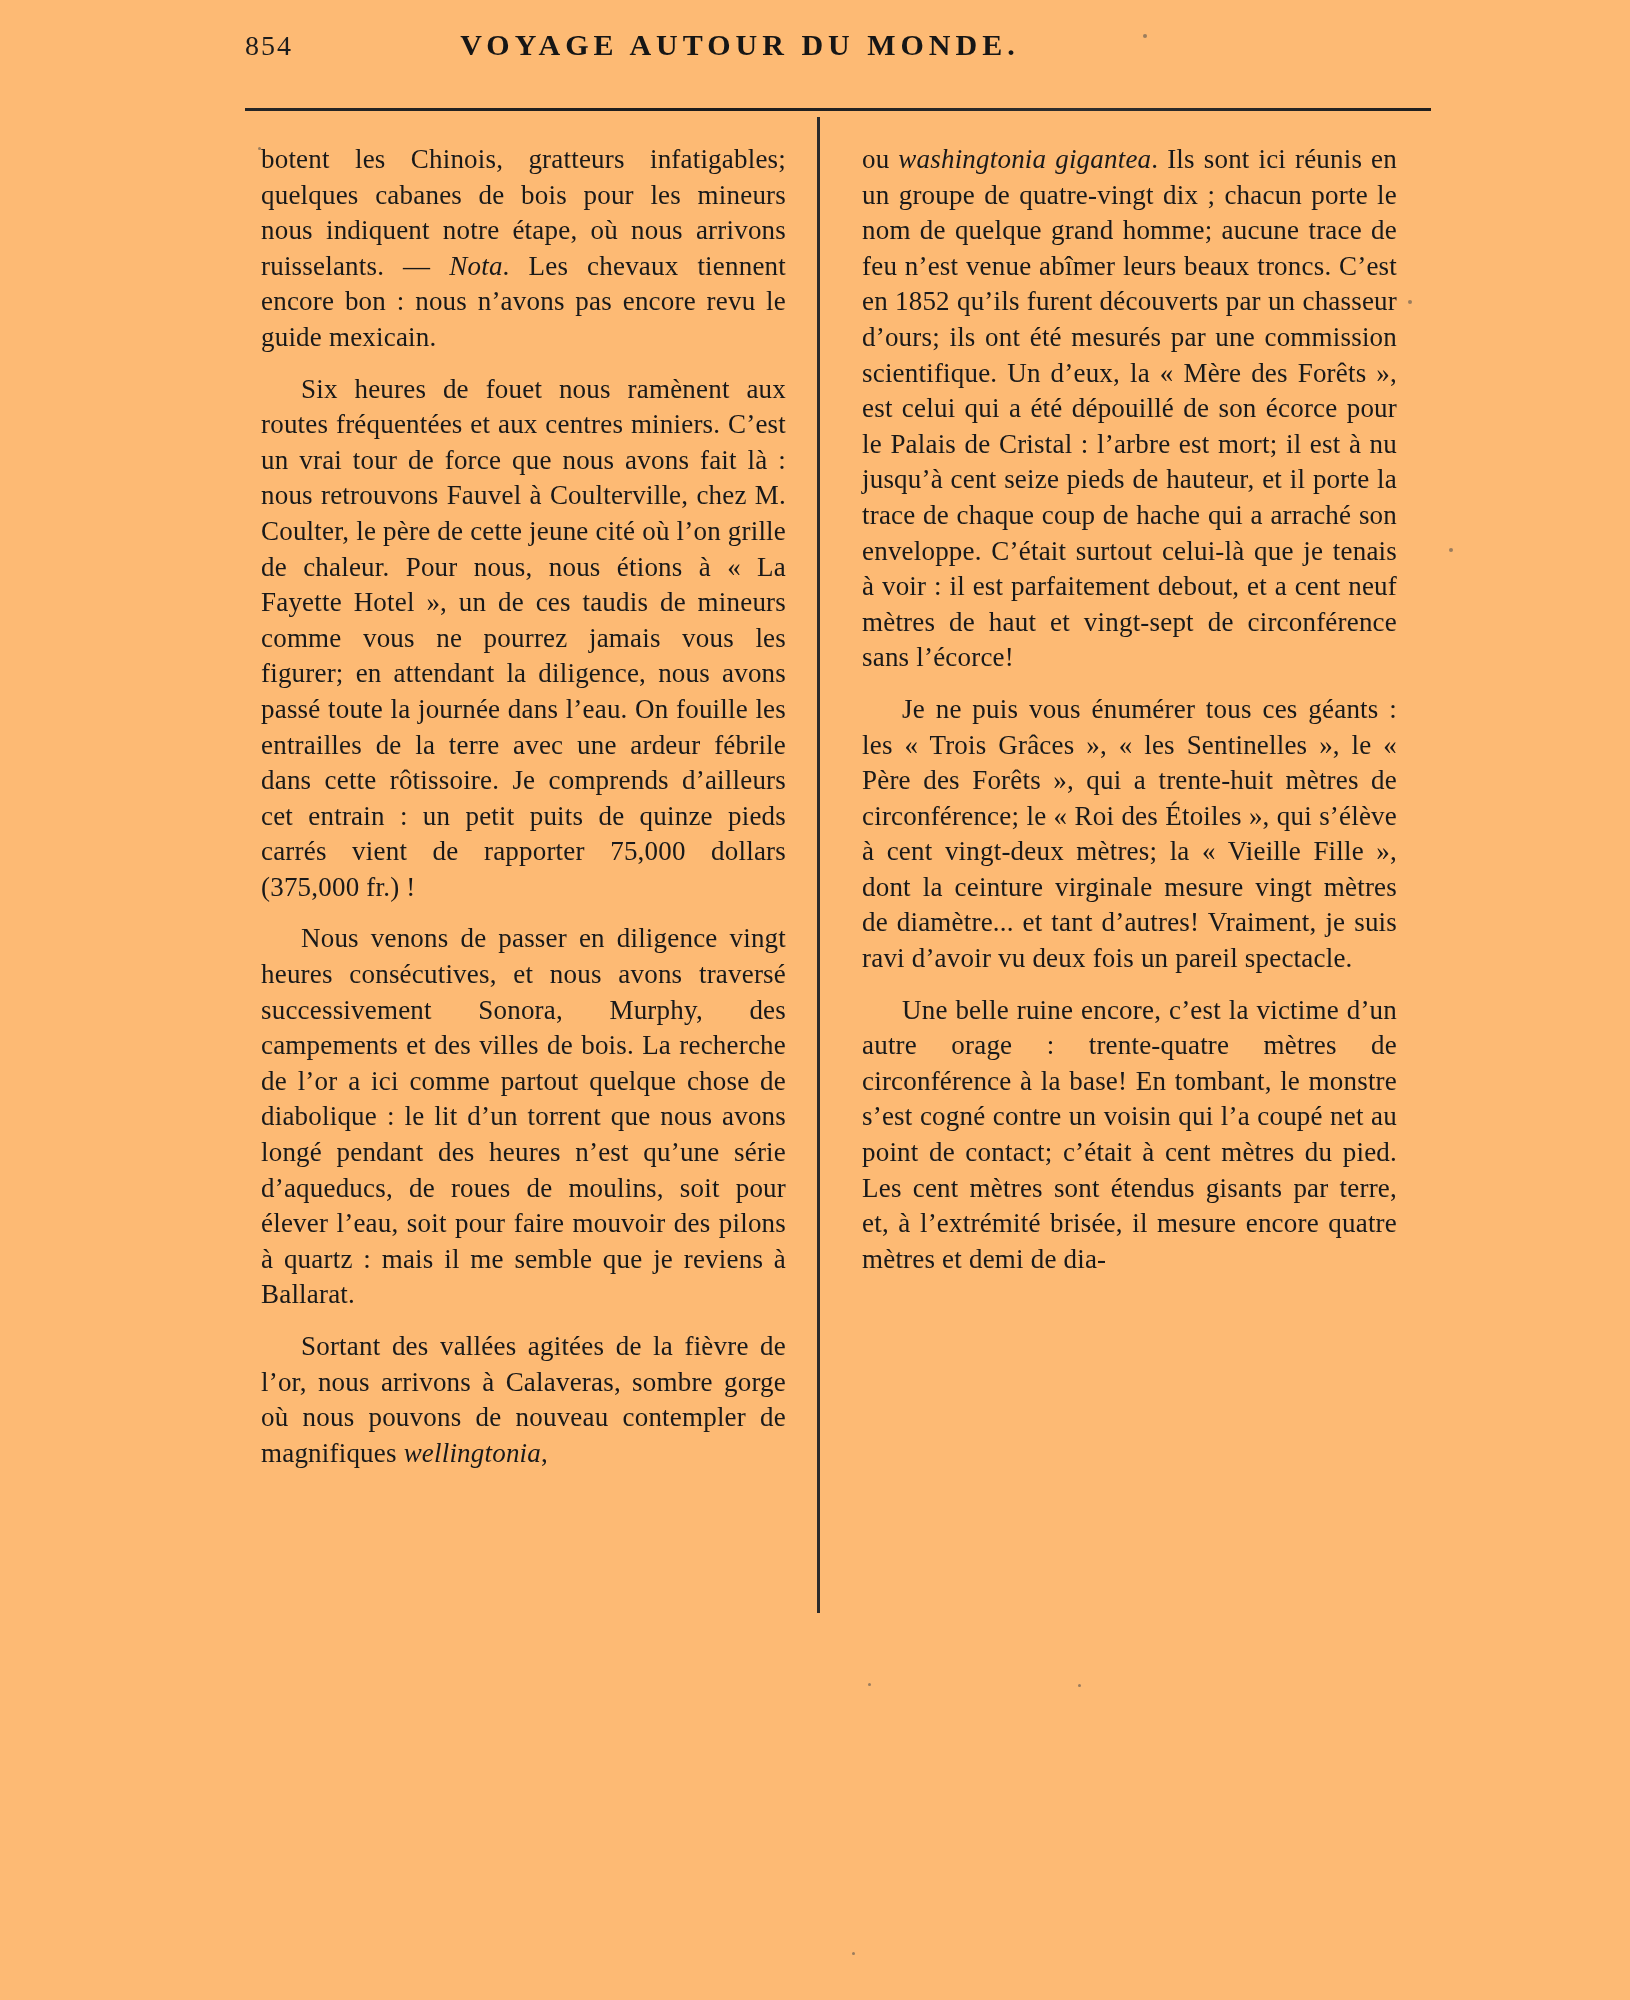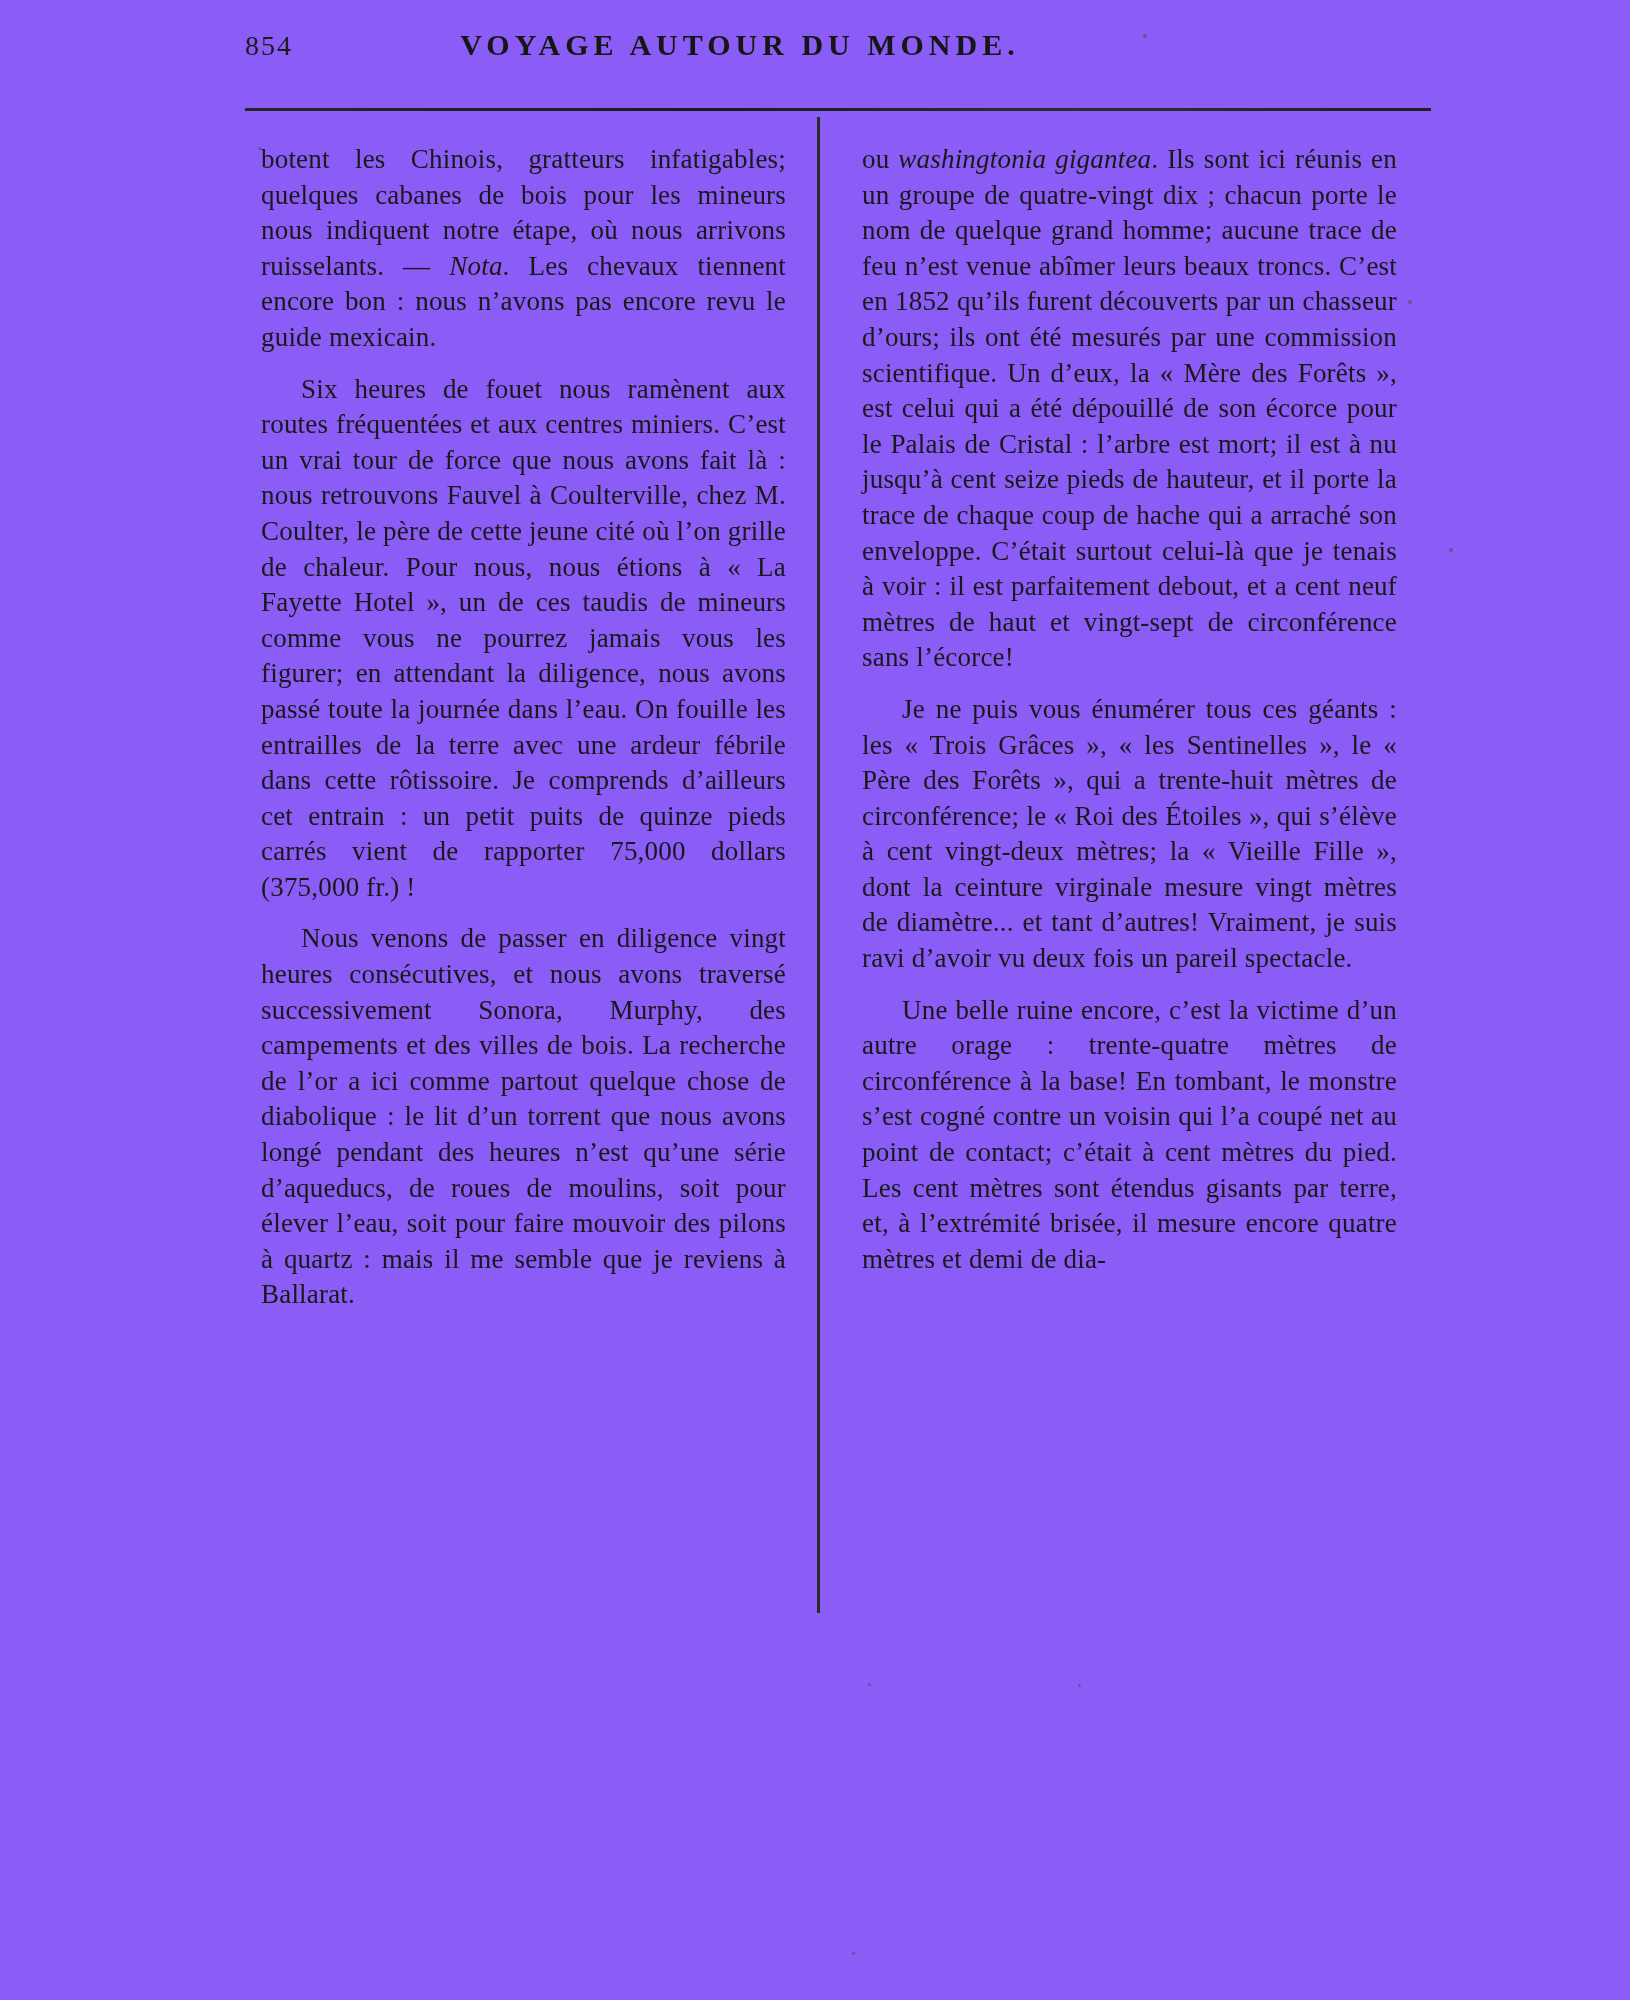--- a/index.html
+++ b/index.html
@@ -4,21 +4,21 @@
 <style>
   html, body {
     margin: 0;
     padding: 0;
     background: #ffffff;
   }
   .page {
     position: relative;
     width: 1630px;
     height: 2000px;
-    background: #8b5cf6;
+    background: #fdba74;
     font-family: "Liberation Serif", "DejaVu Serif", serif;
     color: #1a1a1a;
     overflow: hidden;
   }
   .page-number {
     position: absolute;
     left: 245px;
     top: 30px;
     font-size: 28px;
     letter-spacing: 2px;
@@ -88,20 +88,21 @@
   <div class="running-title">VOYAGE AUTOUR DU MONDE.</div>
 
   <div class="header-rule"></div>
 
   <div class="column-divider"></div>
 
   <div class="text-column left">
       <p class="para"><span>botent les Chinois, gratteurs infatigables; quelques cabanes de bois pour les mineurs nous indiquent notre étape, où nous arrivons ruisselants. — </span><i>Nota</i><span>. Les chevaux tiennent encore bon : nous n’avons pas encore revu le guide mexicain.</span></p>
       <p class="para indent"><span>Six heures de fouet nous ramènent aux routes fréquentées et aux centres miniers. C’est un vrai tour de force que nous avons fait là : nous retrouvons Fauvel à Coulterville, chez M. Coulter, le père de cette jeune cité où l’on grille de chaleur. Pour nous, nous étions à « La Fayette Hotel », un de ces taudis de mineurs comme vous ne pourrez jamais vous les figurer; en attendant la diligence, nous avons passé toute la journée dans l’eau. On fouille les entrailles de la terre avec une ardeur fébrile dans cette rôtissoire. Je comprends d’ailleurs cet entrain : un petit puits de quinze pieds carrés vient de rapporter 75,000 dollars (375,000 fr.) !</span></p>
       <p class="para indent"><span>Nous venons de passer en diligence vingt heures consécutives, et nous avons traversé successivement Sonora, Murphy, des campements et des villes de bois. La recherche de l’or a ici comme partout quelque chose de diabolique : le lit d’un torrent que nous avons longé pendant des heures n’est qu’une série d’aqueducs, de roues de moulins, soit pour élever l’eau, soit pour faire mouvoir des pilons à quartz : mais il me semble que je reviens à Ballarat.</span></p>
+      <p class="para indent"><span>Sortant des vallées agitées de la fièvre de l’or, nous arrivons à Calaveras, sombre gorge où nous pouvons de nouveau contempler de magnifiques </span><i>wellingtonia</i><span>,</span></p>
     </div>
 
   <div class="text-column right">
       <p class="para"><span>ou </span><i>washingtonia gigantea</i><span>. Ils sont ici réunis en un groupe de quatre-vingt dix ; chacun porte le nom de quelque grand homme; aucune trace de feu n’est venue abîmer leurs beaux troncs. C’est en 1852 qu’ils furent découverts par un chasseur d’ours; ils ont été mesurés par une commission scientifique. Un d’eux, la « Mère des Forêts », est celui qui a été dépouillé de son écorce pour le Palais de Cristal : l’arbre est mort; il est à nu jusqu’à cent seize pieds de hauteur, et il porte la trace de chaque coup de hache qui a arraché son enveloppe. C’était surtout celui-là que je tenais à voir : il est parfaitement debout, et a cent neuf mètres de haut et vingt-sept de circonférence sans l’écorce!</span></p>
       <p class="para indent"><span>Je ne puis vous énumérer tous ces géants : les « Trois Grâces », « les Sentinelles », le « Père des Forêts », qui a trente-huit mètres de circonférence; le « Roi des Étoiles », qui s’élève à cent vingt-deux mètres; la « Vieille Fille », dont la ceinture virginale mesure vingt mètres de diamètre... et tant d’autres! Vraiment, je suis ravi d’avoir vu deux fois un pareil spectacle.</span></p>
       <p class="para indent"><span>Une belle ruine encore, c’est la victime d’un autre orage : trente-quatre mètres de circonférence à la base! En tombant, le monstre s’est cogné contre un voisin qui l’a coupé net au point de contact; c’était à cent mètres du pied. Les cent mètres sont étendus gisants par terre, et, à l’extrémité brisée, il mesure encore quatre mètres et demi de dia-</span></p>
     </div>
 
   <div class="speck" style="left:1143px; top:34px;  width:4px; height:4px;"></div>
   <div class="speck" style="left:258px;  top:147px; width:3px; height:3px;"></div>

